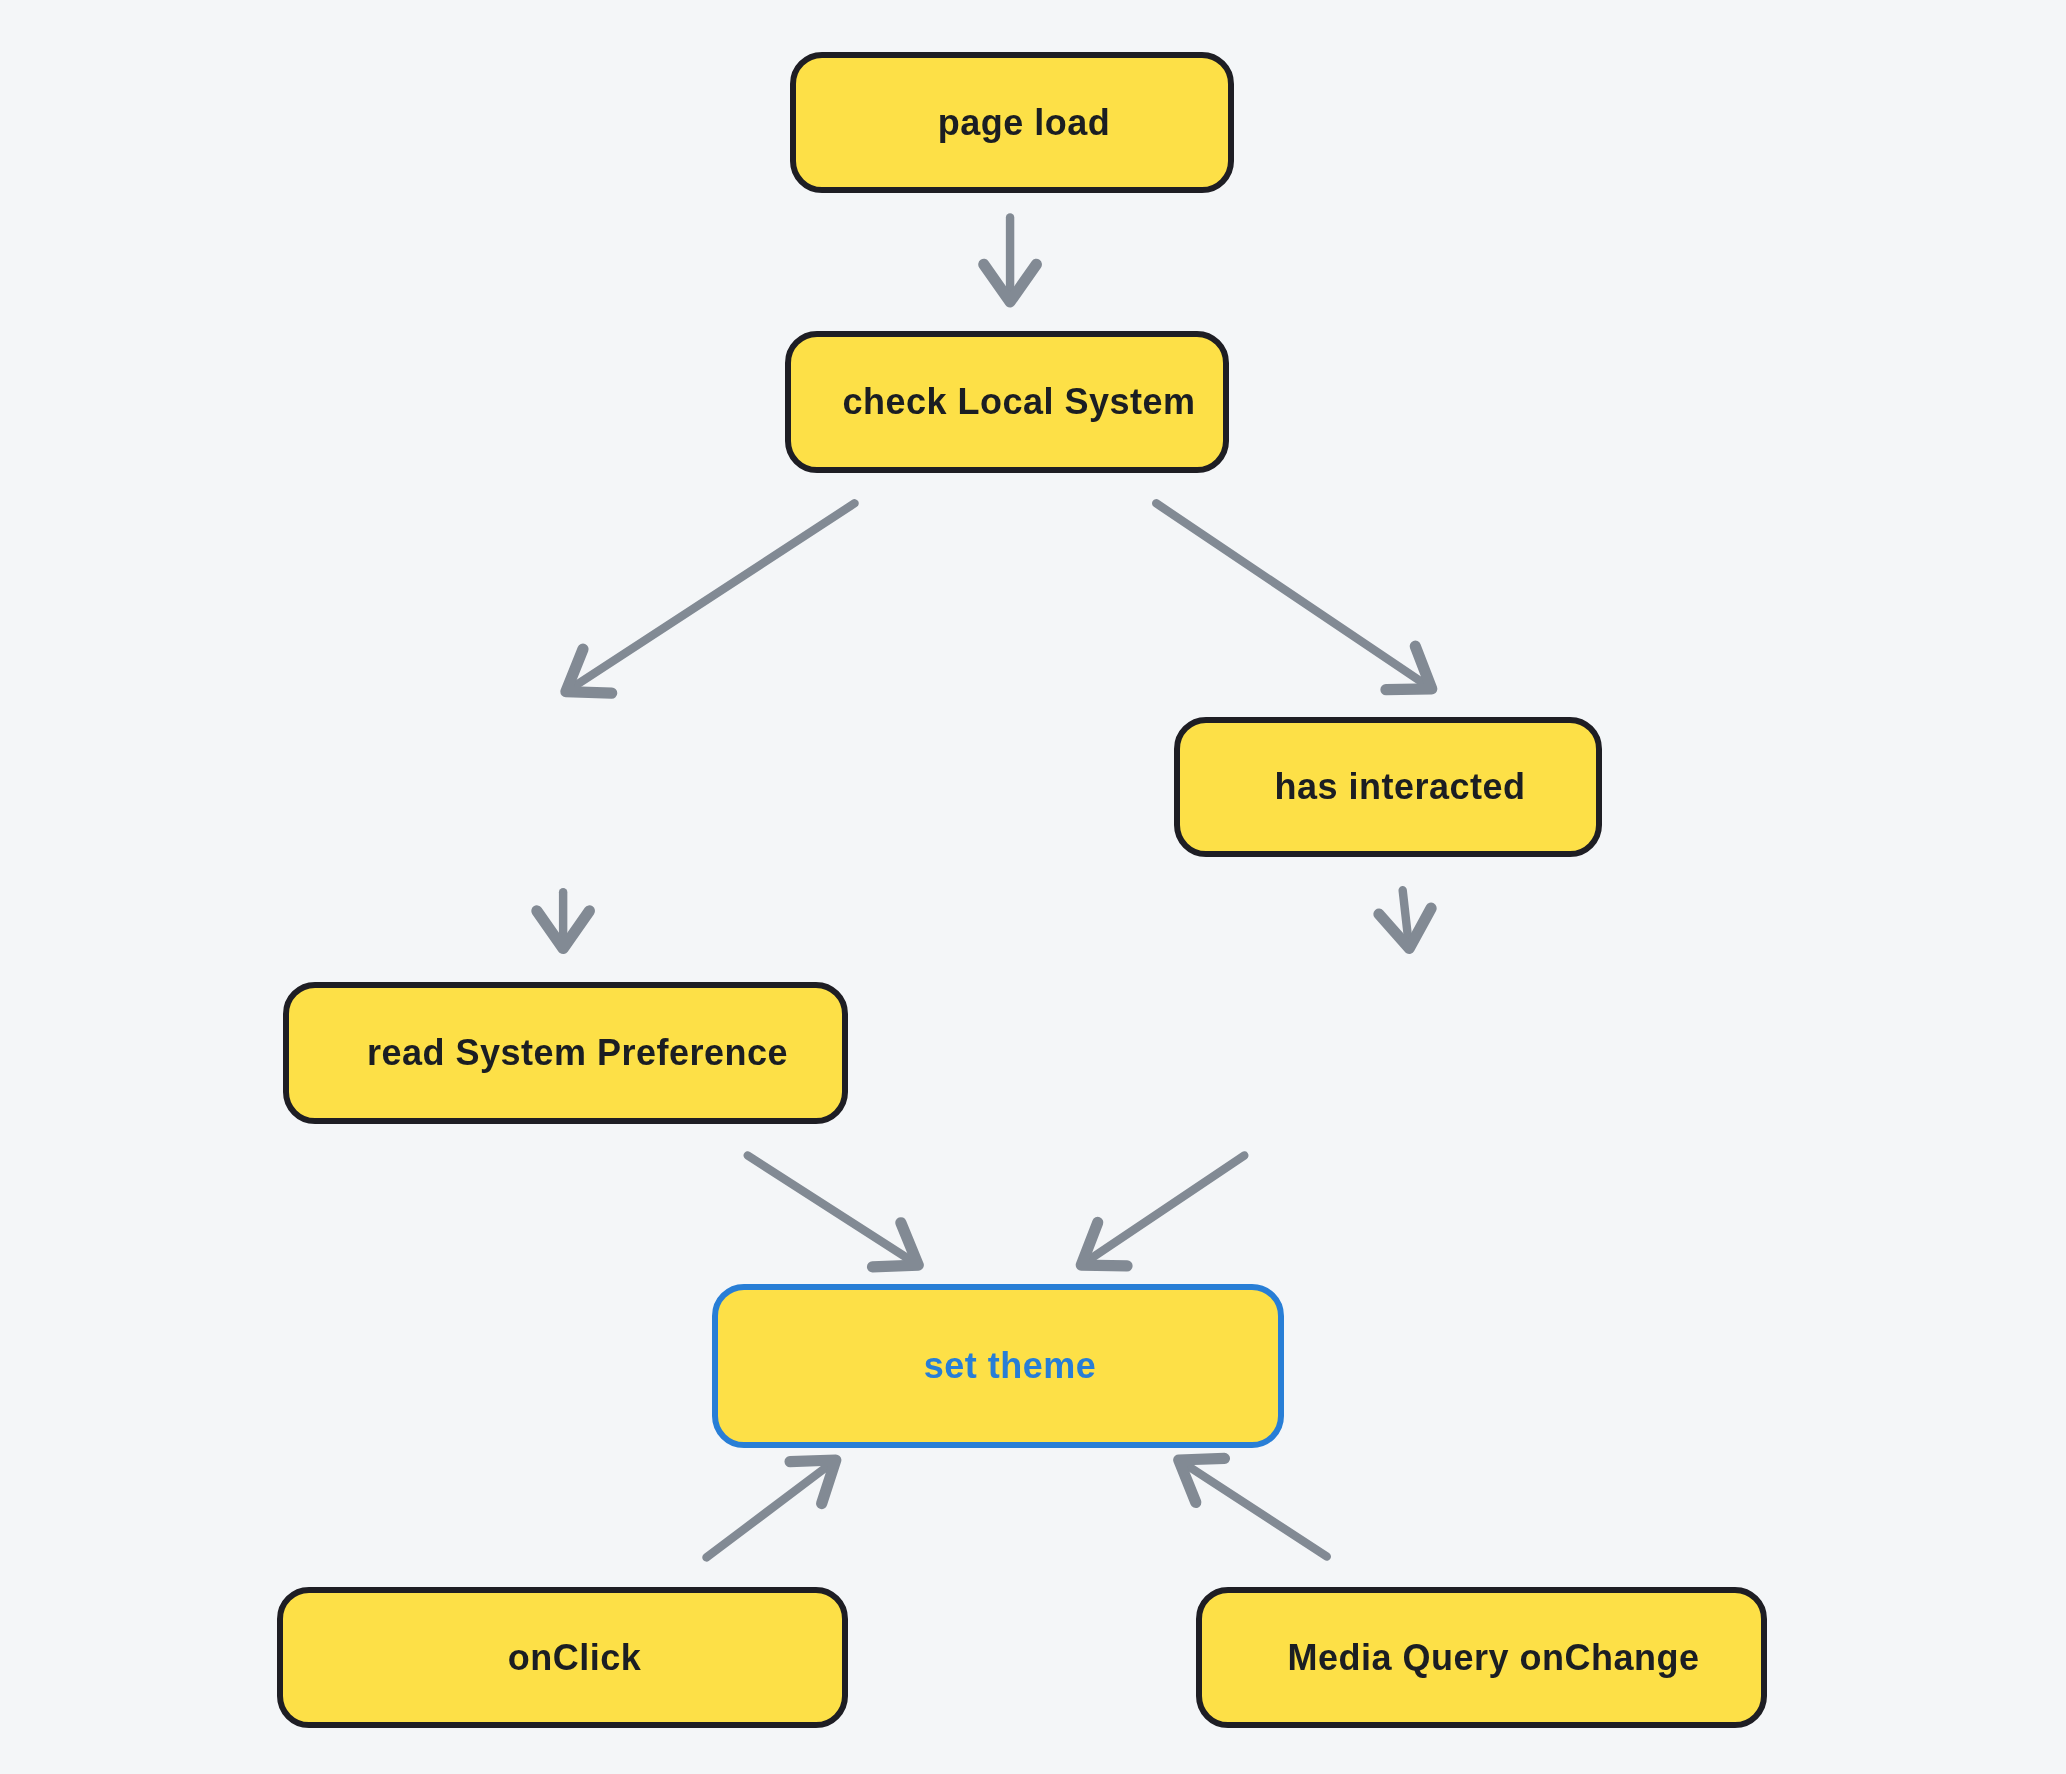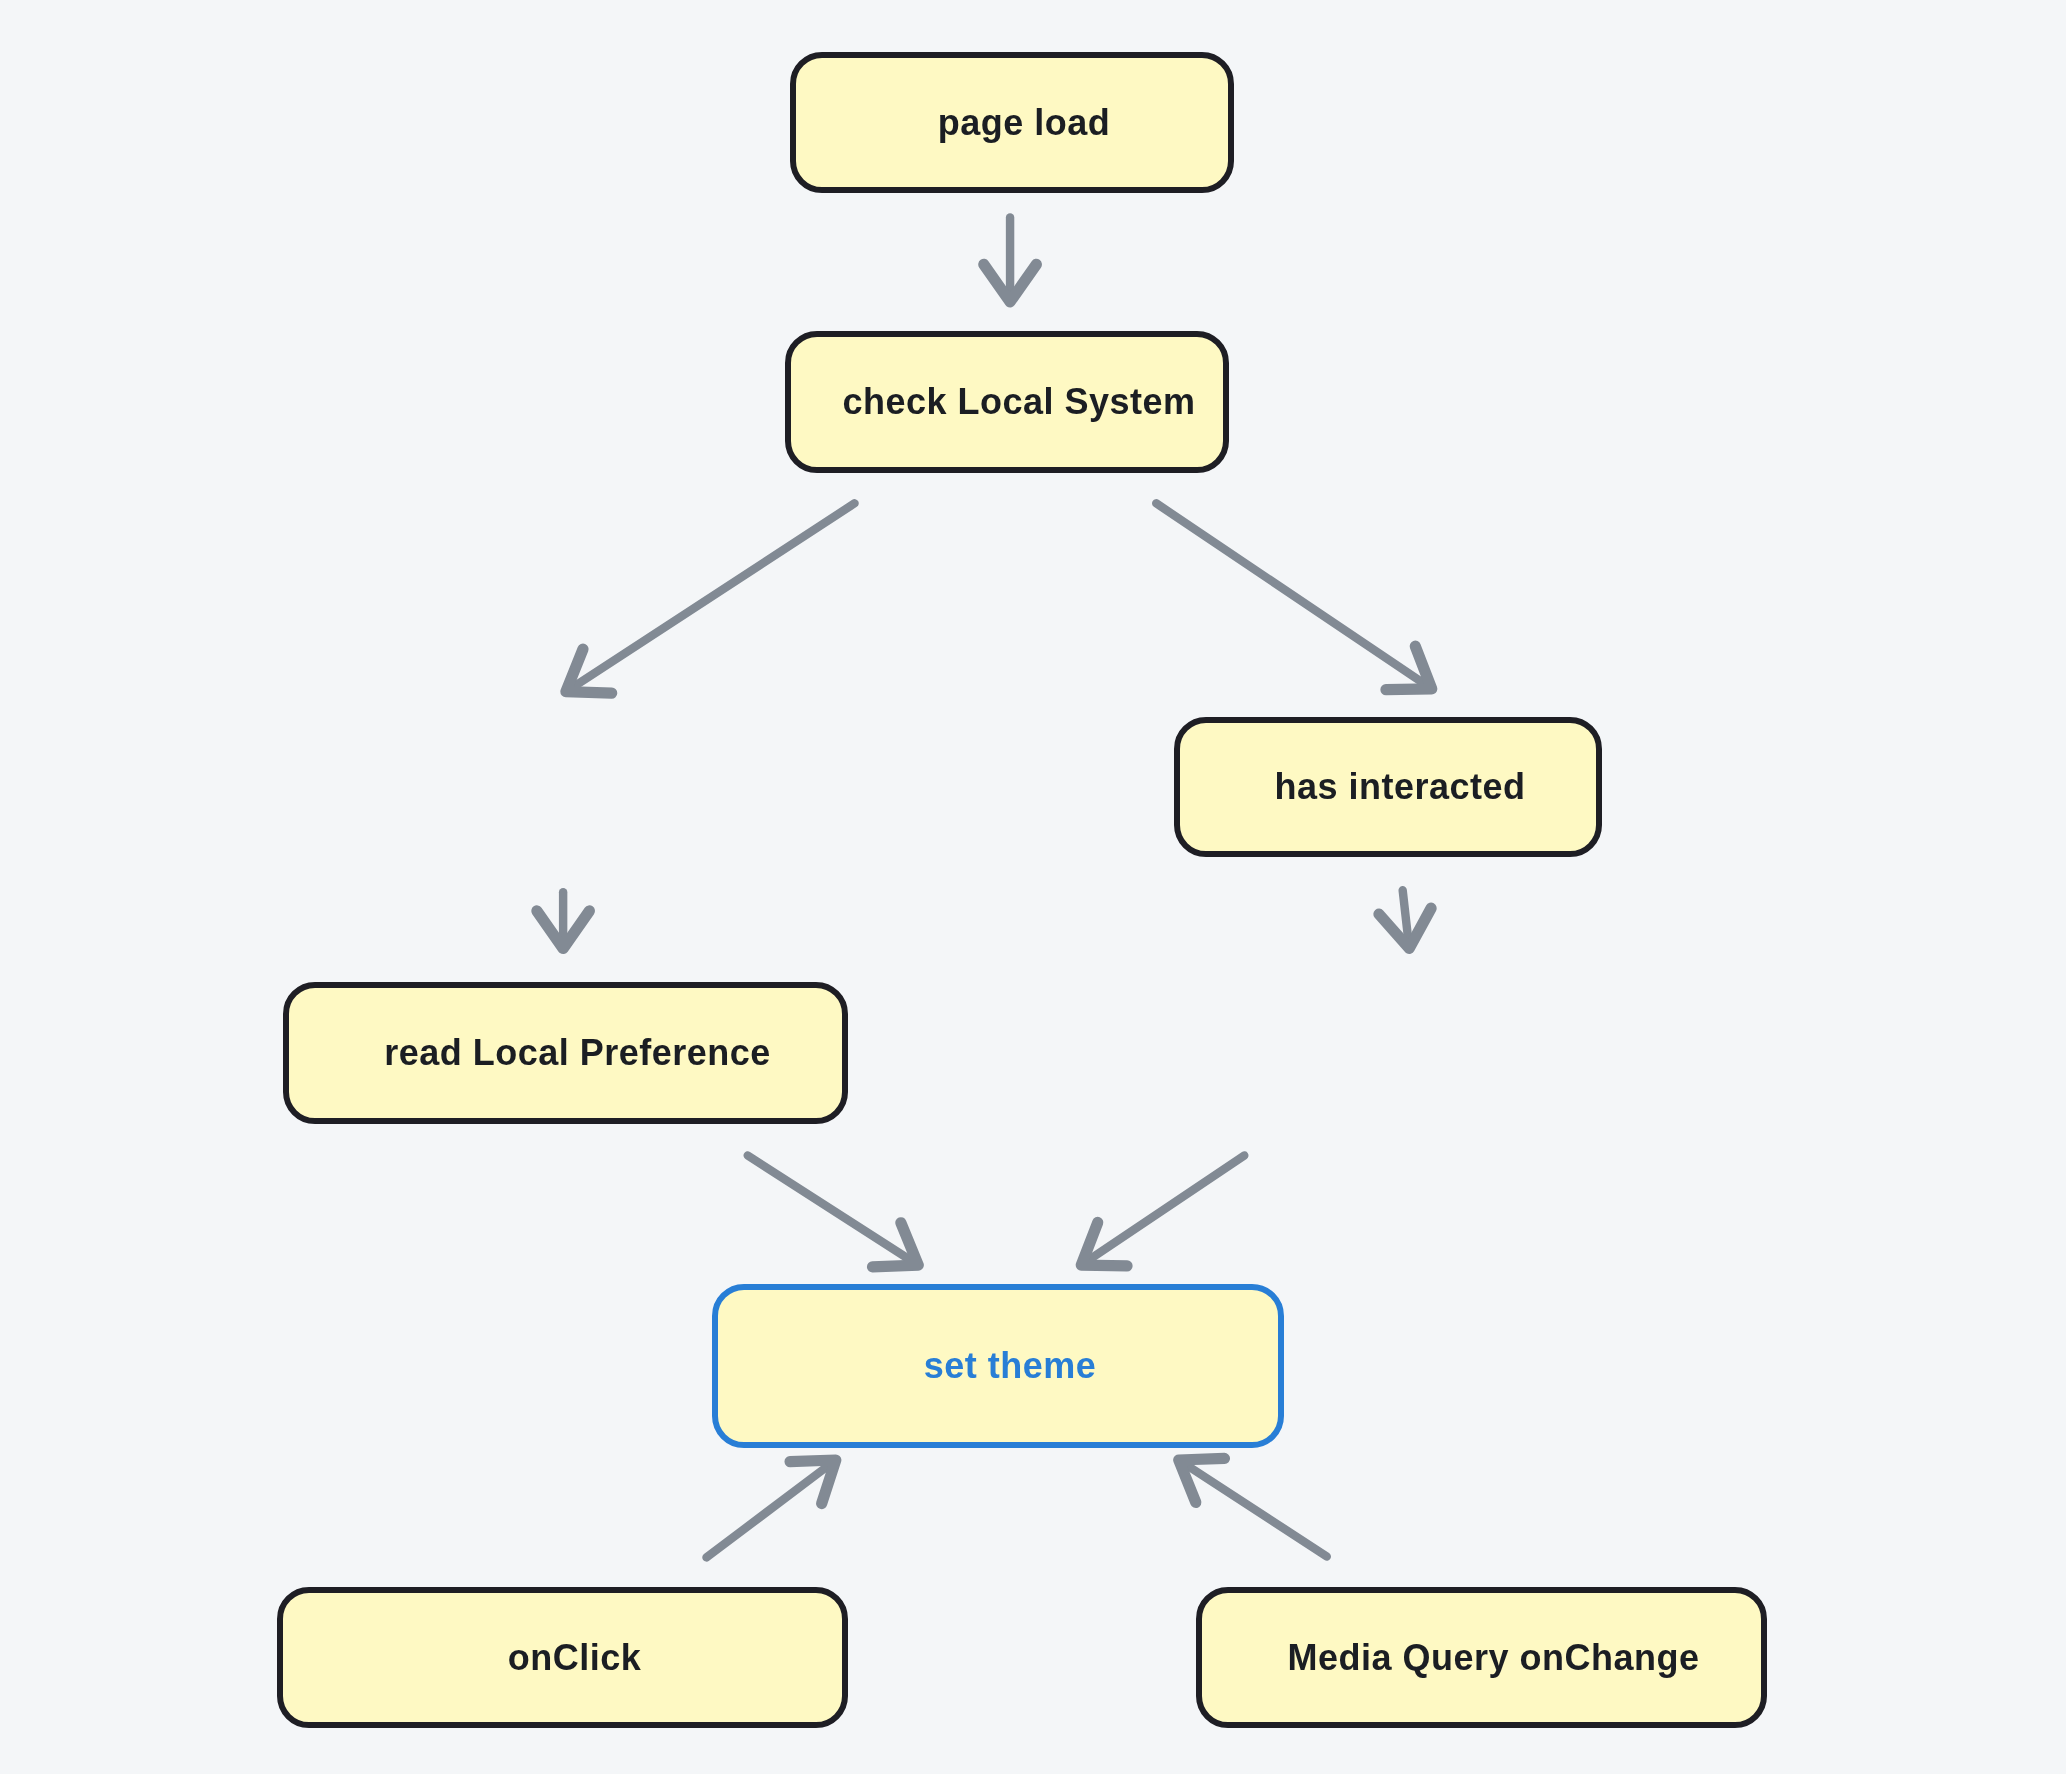--- a/index.html
+++ b/index.html
@@ -19,21 +19,21 @@
     position: absolute;
     left: 0; top: 0;
     width: 2067px;
     height: 1775px;
   }
   .node {
     position: absolute;
     box-sizing: border-box;
     border: 6.6px solid #1e1e24;
     border-radius: 32px;
-    background: #fef9c3;
+    background: #fde047;
     display: flex;
     align-items: center;
     justify-content: center;
     font-weight: 700;
     font-size: 36px;
     letter-spacing: 0.5px;
     color: #1b1e23;
     font-family: "Liberation Sans", sans-serif;
     padding-left: 24px;
   }
@@ -87,21 +87,21 @@
   <div class="node" id="n-check-storage">
     <span class="label">check Local System</span>
   </div>
 
 
   <div class="node" id="n-has-interacted">
     <span class="label">has interacted</span>
   </div>
 
   <div class="node" id="n-read-system-pref">
-    <span class="label">read Local Preference</span>
+    <span class="label">read System Preference</span>
   </div>
 
 
   <div class="node accent" id="n-set-theme">
     <span class="label">set theme</span>
   </div>
 
   <div class="node" id="n-media-query">
     <span class="label">Media Query onChange</span>
   </div>

